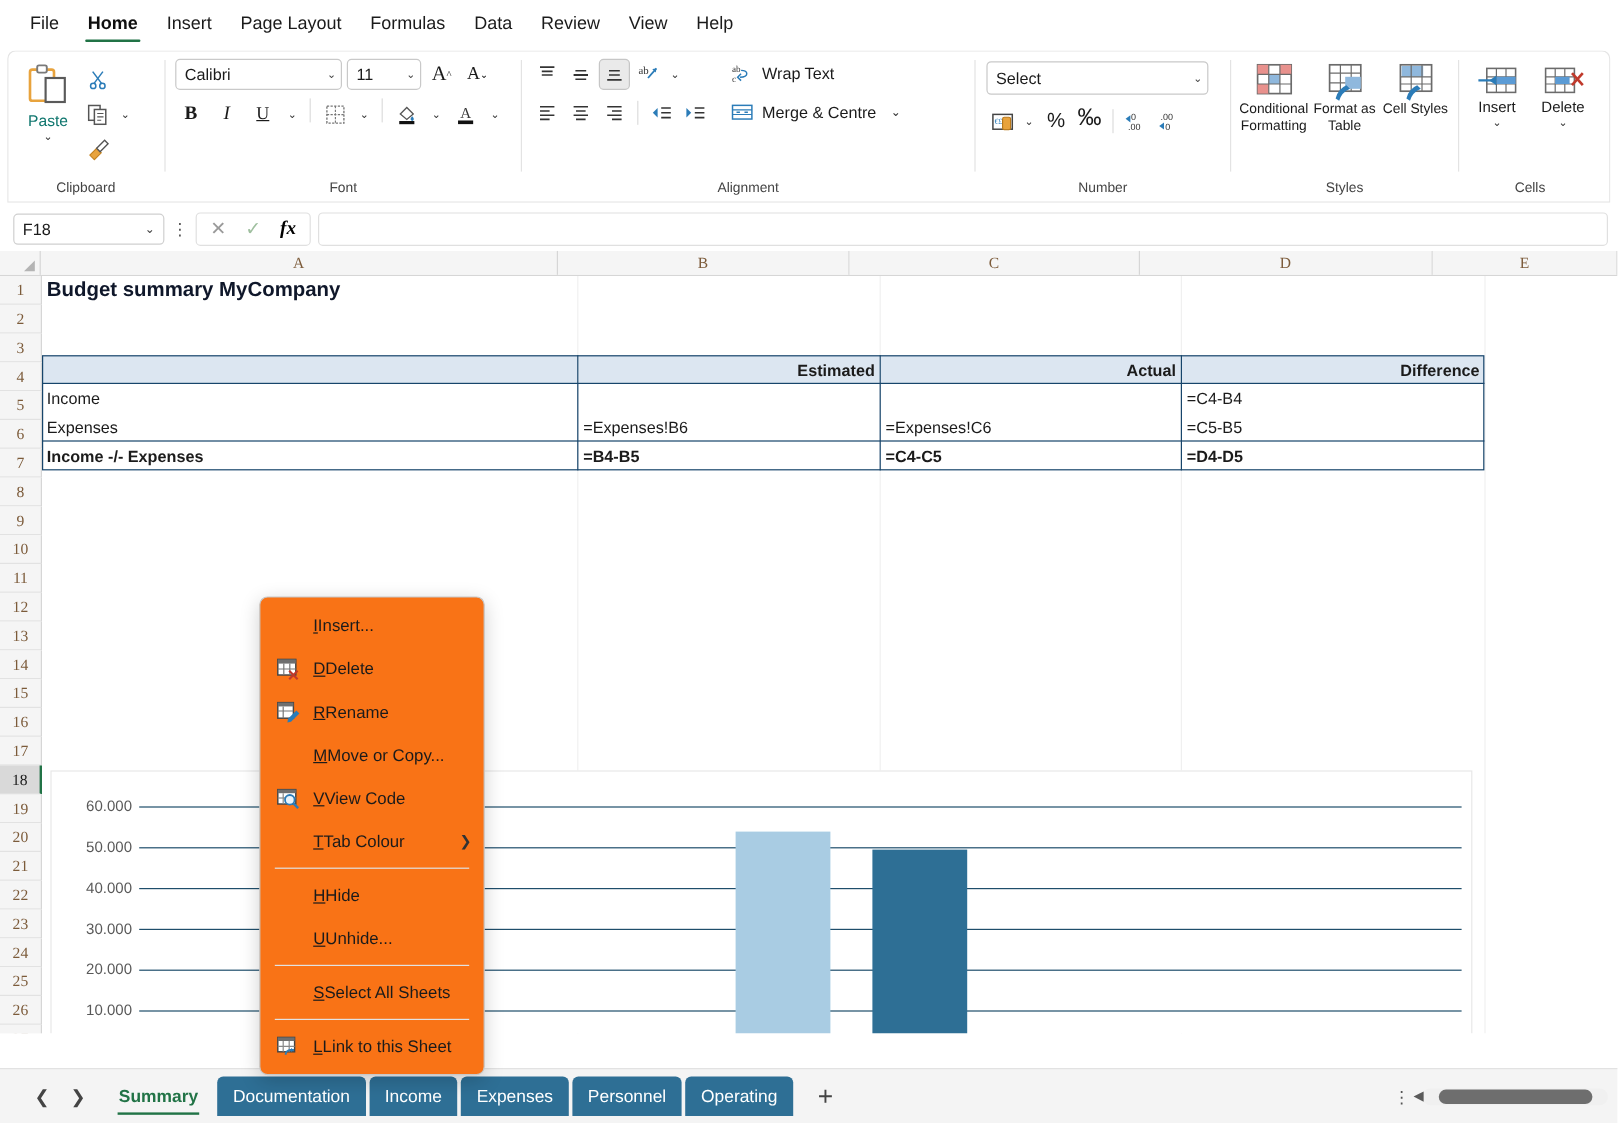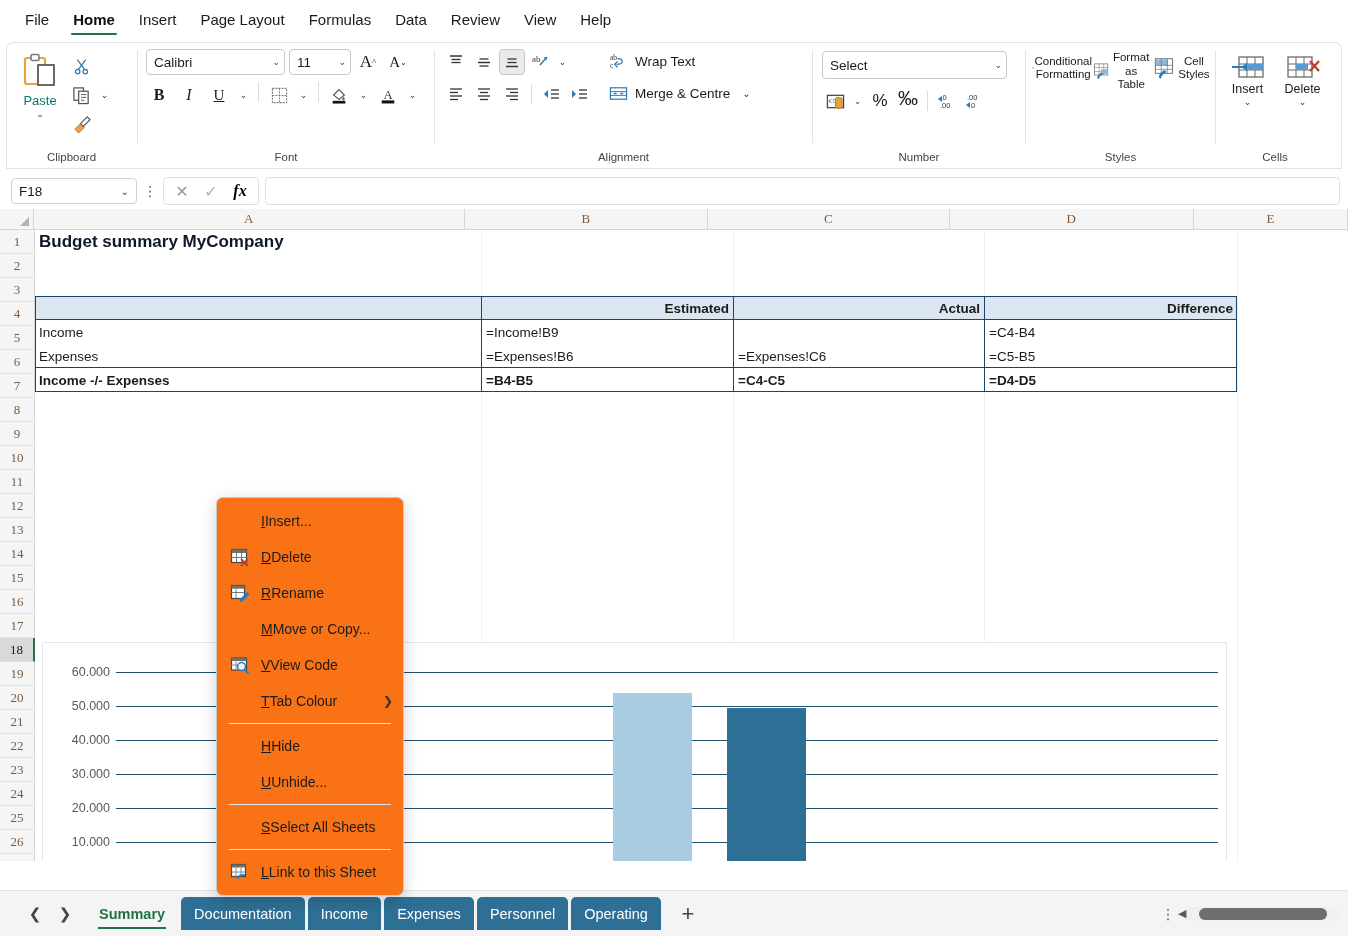--- a/index.html
+++ b/index.html
@@ -83,21 +83,21 @@
   .textbtn { display: flex; align-items: center; gap: 7px; font-size: 13.5px;
              color: #1b1b1b; padding: 3px 5px; border-radius: 4px; }
 
   
   .num-group { width: 212px; padding: 0 9px; }
   .num-row2 { display: flex; align-items: center; gap: 2px; margin-top: 9px; }
   .numfmt { width: 185px; height: 28px; }
 
   
   .styles-group { width: 189px; padding: 0 6px; }
-  .style-btn { width: 60px; display: flex; align-items: center;
+  .style-btn { width: 60px; display: flex; flex-direction: column; align-items: center;
                padding-top: 2px; }
   .style-cap { font-size: 11.5px; color: #1b1b1b; text-align: center; line-height: 13.5px; }
 
   
   .cells-group { width: 118px; padding: 0 4px; }
   .cell-btn { width: 54px; display: flex; flex-direction: column; align-items: center;
               padding-top: 5px; }
   .cell-cap { font-size: 12.5px; color: #1b1b1b; }
 
   
@@ -616,21 +616,20 @@
         <div class="gridline-v" style="left:1202px;"></div>
 
         <div class="cell title" style="left:0px; top:0px; width:440px; height:24px;">Budget summary MyCompany</div>
 
         <div class="cell hdr" style="left:0px;   top:66px; width:446px; height:24px;"></div>
         <div class="cell hdr" style="left:447px; top:66px; width:251px; height:24px;">Estimated</div>
         <div class="cell hdr" style="left:699px; top:66px; width:250px; height:24px;">Actual</div>
         <div class="cell hdr" style="left:950px; top:66px; width:252px; height:24px;">Difference</div>
 
         <div class="cell" style="left:0px;   top:90px; width:446px; height:24px;">Income</div>
-        <div class="cell" style="left:447px; top:90px; width:251px; height:24px;">=Income!B9</div>
         <div class="cell" style="left:950px; top:90px; width:252px; height:24px;">=C4-B4</div>
 
         <div class="cell" style="left:0px;   top:114px; width:446px; height:24px;">Expenses</div>
         <div class="cell" style="left:447px; top:114px; width:251px; height:24px;">=Expenses!B6</div>
         <div class="cell" style="left:699px; top:114px; width:250px; height:24px;">=Expenses!C6</div>
         <div class="cell" style="left:950px; top:114px; width:252px; height:24px;">=C5-B5</div>
 
         <div class="cell bold" style="left:0px;   top:138px; width:446px; height:24px;">Income -/- Expenses</div>
         <div class="cell bold" style="left:447px; top:138px; width:251px; height:24px;">=B4-B5</div>
         <div class="cell bold" style="left:699px; top:138px; width:250px; height:24px;">=C4-C5</div>

